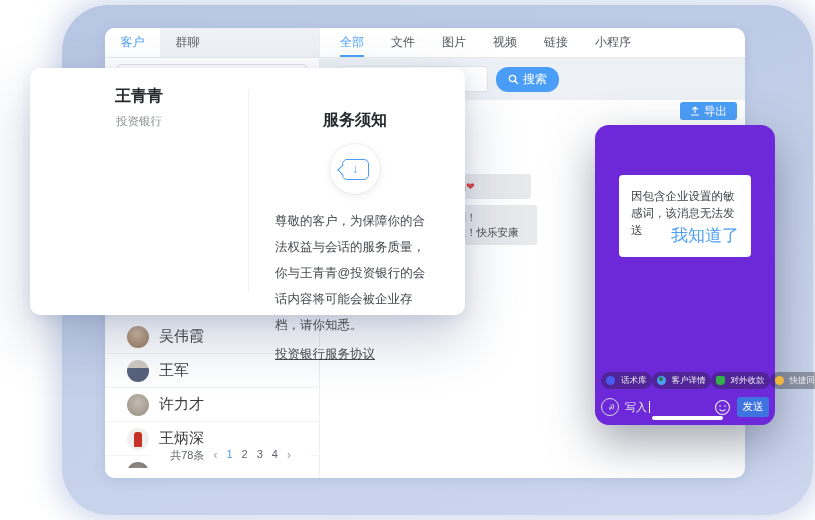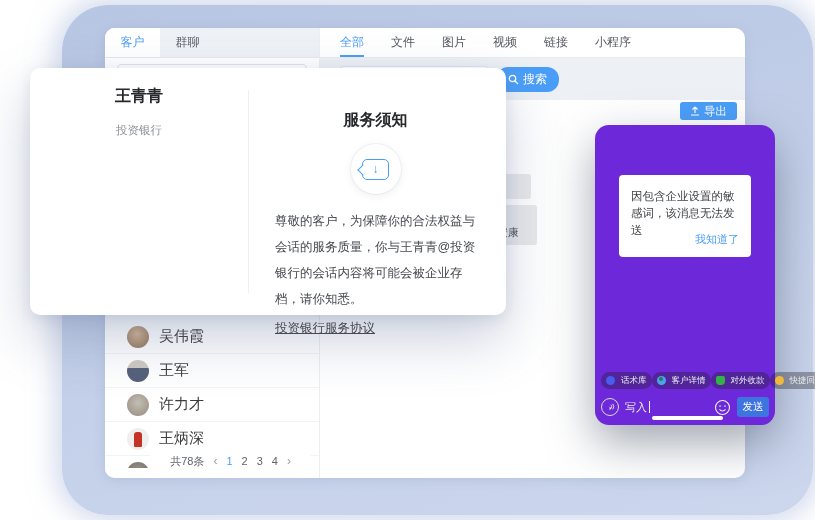--- a/index.html
+++ b/index.html
@@ -33,21 +33,21 @@
   .avatar { width:22px; height:22px; border-radius:50%; flex:0 0 auto; }
   .av-0 { background:radial-gradient(circle at 45% 35%, #d3b493, #8c6f53); }
   .av-1 { background:linear-gradient(180deg,#cfc9c2 35%,#55607a 36%); }
   .av-2 { background:radial-gradient(circle at 50% 40%, #c4bdb2, #948c80); }
   .av-3 { background:#f1efed; position:relative; }
   .av-3::after { content:""; position:absolute; left:7px; top:4px; width:8px; height:15px;
     background:#c63127; border-radius:3px 3px 1px 1px; }
   .av-4 { background:radial-gradient(circle at 50% 40%, #9a938b, #6d675f); }
   .contact-name { font-size:15px; color:#3c3c3c; }
   .pagination { position:absolute; left:45px; right:8px; top:420px; height:26px;
-    display:flex; align-items:center; justify-content:center; gap:9px;
+    display:flex; justify-content:center; gap:9px;
     font-size:11px; color:#5f646b; background:#fff; }
   .page-num { cursor:pointer; }
   .page-num.active { color:var(--accent); }
   .page-arrow { color:#9aa0a8; cursor:pointer; font-size:12px; }
 
   
   .right-pane { position:absolute; left:215px; top:0; right:0; bottom:0; }
   .rtabbar { height:30px; border-bottom:1px solid #e9ebee; display:flex; gap:27px;
     padding-left:20px; align-items:stretch; }
   .rtab { display:flex; align-items:center; font-size:12px; color:#55595f;
@@ -67,27 +67,27 @@
     font-size:11.5px; display:flex; align-items:center; gap:4px; cursor:pointer;
     font-family:inherit; }
   .chat-timestamp { position:absolute; left:100px; top:129px; font-size:10px; color:#9aa0a6; }
   .chat-bubble { position:absolute; background:#e8e9eb; border-radius:3px;
     padding:5px 8px; font-size:10.5px; color:#43464a; line-height:15px; }
   .bubble-1 { left:117px; top:146px; width:94px; height:25px; }
   .bubble-2 { left:117px; top:177px; width:100px; height:40px; }
   .heart { color:#d93a3a; }
 
   
-  .card { position:absolute; left:30px; top:68px; width:476px; height:247px;
+  .card { position:absolute; left:30px; top:68px; width:435px; height:247px;
     background:#fff; border-radius:10px;
     box-shadow:0 24px 55px rgba(90,110,150,.32), 0 4px 14px rgba(90,110,150,.15); }
   .card-divider { position:absolute; left:218px; top:22px; bottom:22px; width:1px; background:#eef0f3; }
   .profile-section { position:absolute; left:0; top:0; width:218px; height:100%; padding-top:18px; }
   .profile-name { text-align:center; font-size:16px; font-weight:bold; color:#26282b; }
-  .profile-org { text-align:center; margin-top:16px; font-size:11.5px; color:#8b9096; }
+  .profile-org { text-align:center; margin-top:7px; font-size:11.5px; color:#8b9096; }
   .profile-row { display:flex; gap:8px; align-items:flex-start; margin:16px 12px 0 12px; }
   .profile-avatar { width:36px; height:36px; border-radius:50%; flex:0 0 auto;
     background:radial-gradient(circle at 45% 35%, #d9c0a3, #8f7358); }
   .profile-msg { background:#e9eaec; border-radius:4px; padding:8px 10px;
     font-size:11.5px; color:#3d4045; line-height:16px; }
   .notice-section { position:absolute; left:219px; top:0; right:4px; height:100%;
     padding:18px 26px 0;margin-top:24px; }
   .notice-title { text-align:center; font-size:16px; font-weight:bold; color:#26282b; }
   .notice-icon-circle { width:50px; height:50px; border-radius:50%; background:#fff;
     margin:13px auto 0; display:flex; align-items:center; justify-content:center;
@@ -102,21 +102,21 @@
   .notice-link { display:inline-block; margin-top:8px; font-size:12.5px; color:#46494e;
     text-decoration:underline; cursor:pointer; }
 
   
   .panel { position:absolute; left:595px; top:125px; width:180px; height:300px;
     background:#6d28d9; border-radius:14px;
     box-shadow:0 18px 45px rgba(70,80,100,.5); }
   .dialog { position:absolute; left:24px; top:50px; width:132px; height:82px;
     background:#fff; border-radius:4px; padding:13px 12px; }
   .dialog-msg { font-size:11.5px; color:#3b3e42; line-height:17px; }
-  .dialog-confirm { position:absolute; right:12px; bottom:10px; font-size:11px;
+  .dialog-confirm { position:absolute; right:12px; bottom:10px; font-size:17px;
     color:var(--accent); cursor:pointer; }
   .tools-row { position:absolute; left:6px; right:6px; top:247px; display:flex;
     justify-content:space-between; }
   .tool-pill { height:17px; background:rgba(28,30,34,.35); border-radius:9px;
     display:flex; align-items:center; gap:6px; padding:0 5px; font-size:8.5px;
     color:#ecedee; white-space:nowrap; cursor:pointer; }
   .tool-ic { width:9px; height:9px; border-radius:50%; flex:0 0 auto; }
   .ic-script { background:#4a5cf0; }
   .ic-person { background:#4aa3f0; position:relative; border-radius:50%; }
   .ic-person::after { content:""; position:absolute; left:2.5px; top:1px; width:4px; height:4px;

